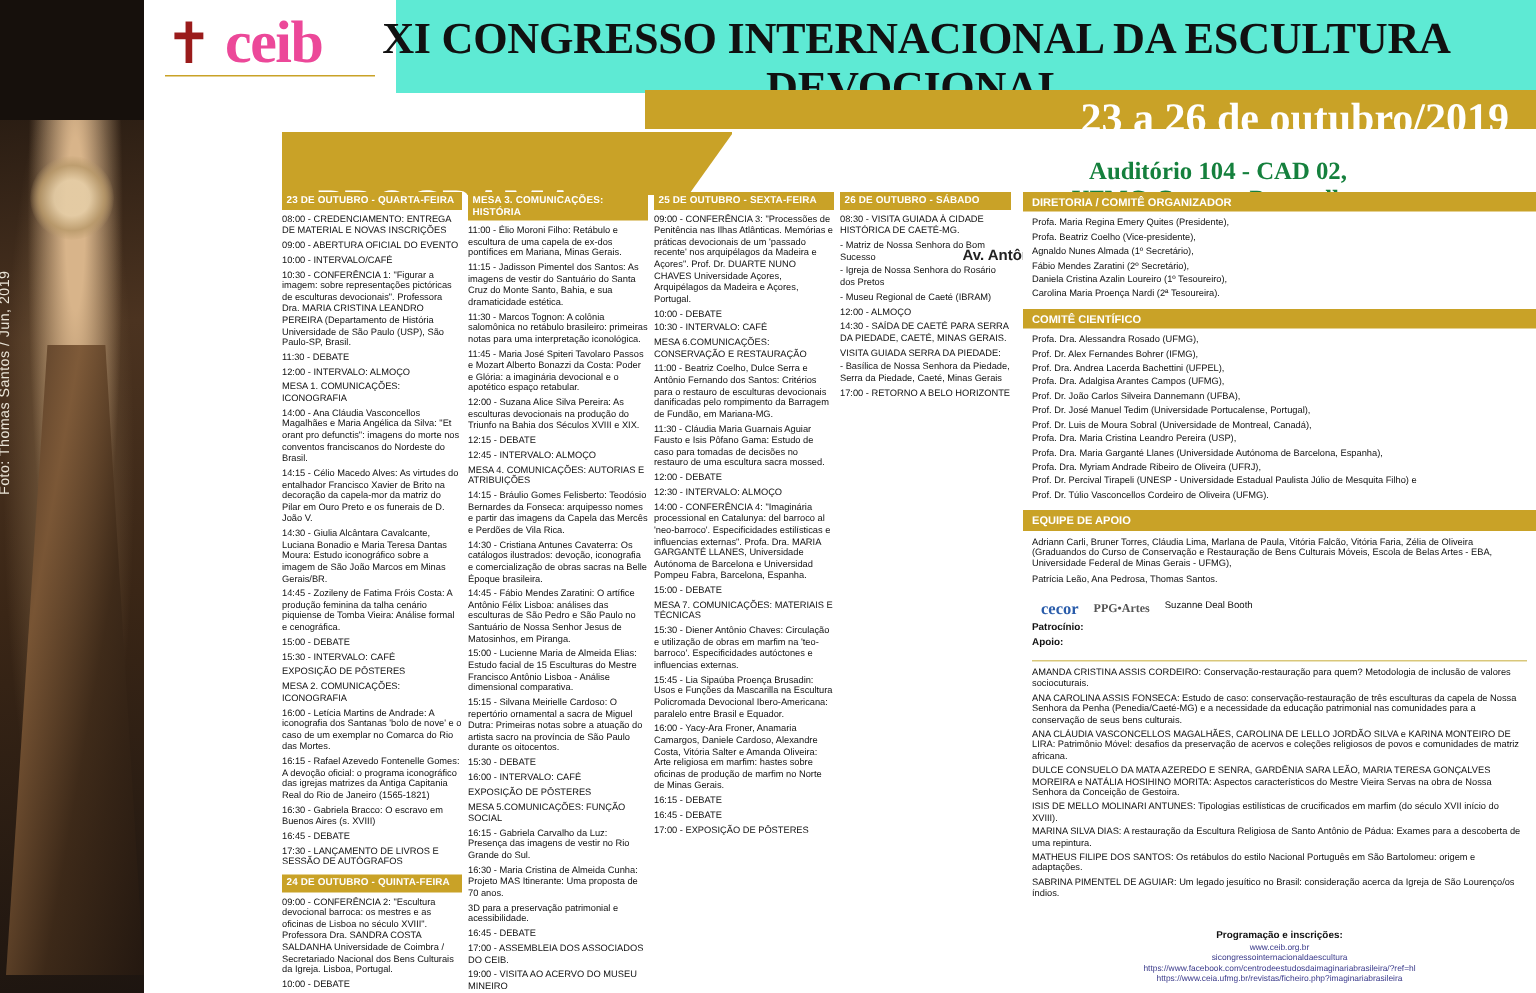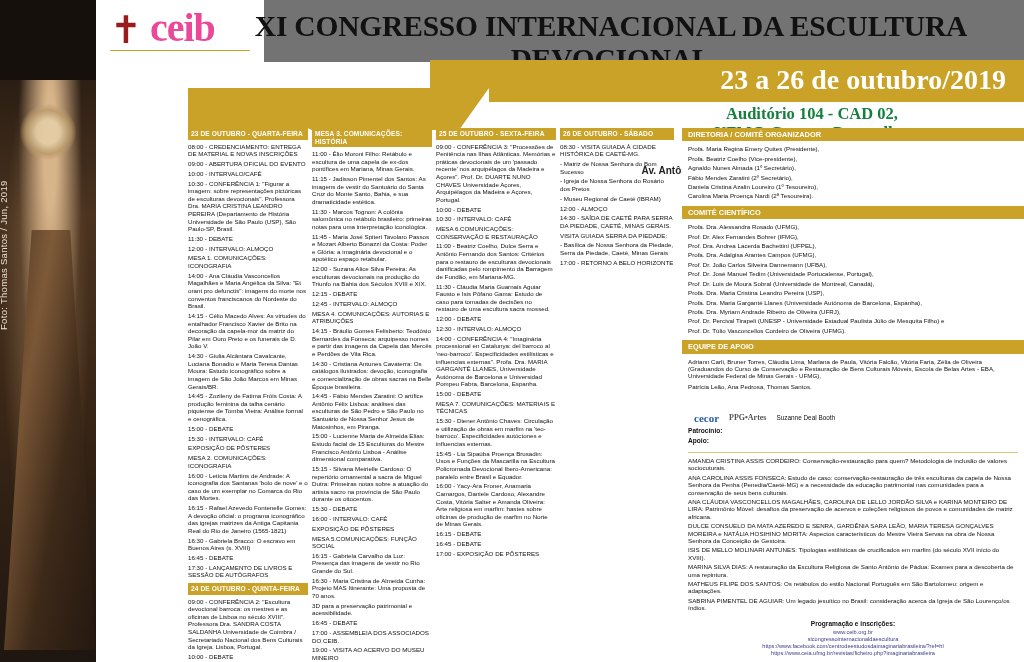--- a/index.html
+++ b/index.html
@@ -60,30 +60,30 @@
   #logo-sub{
     position:absolute; left:16px; top:54px; width:150px;
     font-size:7.4px; color:#5b5b5b; letter-spacing:.6px; line-height:10px;
     font-weight:bold;
   }
   #logo-rule{
     position:absolute; left:14px; top:50px; width:140px; height:1px; background:#c9a227;
   }
   #title-bar{
     position:absolute; left:264px; top:0; width:760px; height:62px;
-    background:#737373;
+    background:#5eead4;
   }
   #main-title{
     position:absolute; left:-48px; top:10px; width:790px;
     text-align:center;
     font-family:"Liberation Serif", serif;
     font-weight:bold; font-size:29.5px; color:#111; letter-spacing:-.2px;
   }
   #date-band{
-    position:absolute; left:430px; top:60px; width:594px; height:42px;
+    position:absolute; left:430px; top:60px; width:594px; height:26px;
     background:#c9a227;
   }
   #date-band .txt{
     position:absolute; right:18px; top:4px;
     font-family:"Liberation Serif", serif;
     font-size:28px; font-weight:bold; color:#ffffff;
   }
   
   #programa-banner{
     position:absolute; left:188px; top:88px; width:300px; height:42px;
@@ -130,21 +130,21 @@
   }
   .rbar{
     background:#c9a227; color:#fff; font-weight:bold; font-size:7.4px;
     padding:3px 6px; margin:0 0 4px 0;
   }
   .rsec{ padding:0 6px 4px 6px; }
   .rsec .p{ margin-bottom:2px; }
   #equipe .p{ margin-bottom:3px; }
   
   .sponsor-row{
-    display:flex; align-items:center; gap:10px; padding:3px 6px;margin-top:12px;
+    display:flex; align-items:flex-start; gap:10px; padding:3px 6px;
   }
   .slogo{
     font-family:"Liberation Serif", serif; font-weight:bold;
     color:#2a5caa; font-size:11px; line-height:12px;
   }
   .slogo.red{ color:#a11b1b; }
   .slogo.gray{ color:#555; }
   .slogo.small{ font-size:8px; }
   .circle-logo{
     width:26px;height:26px;border-radius:50%;

